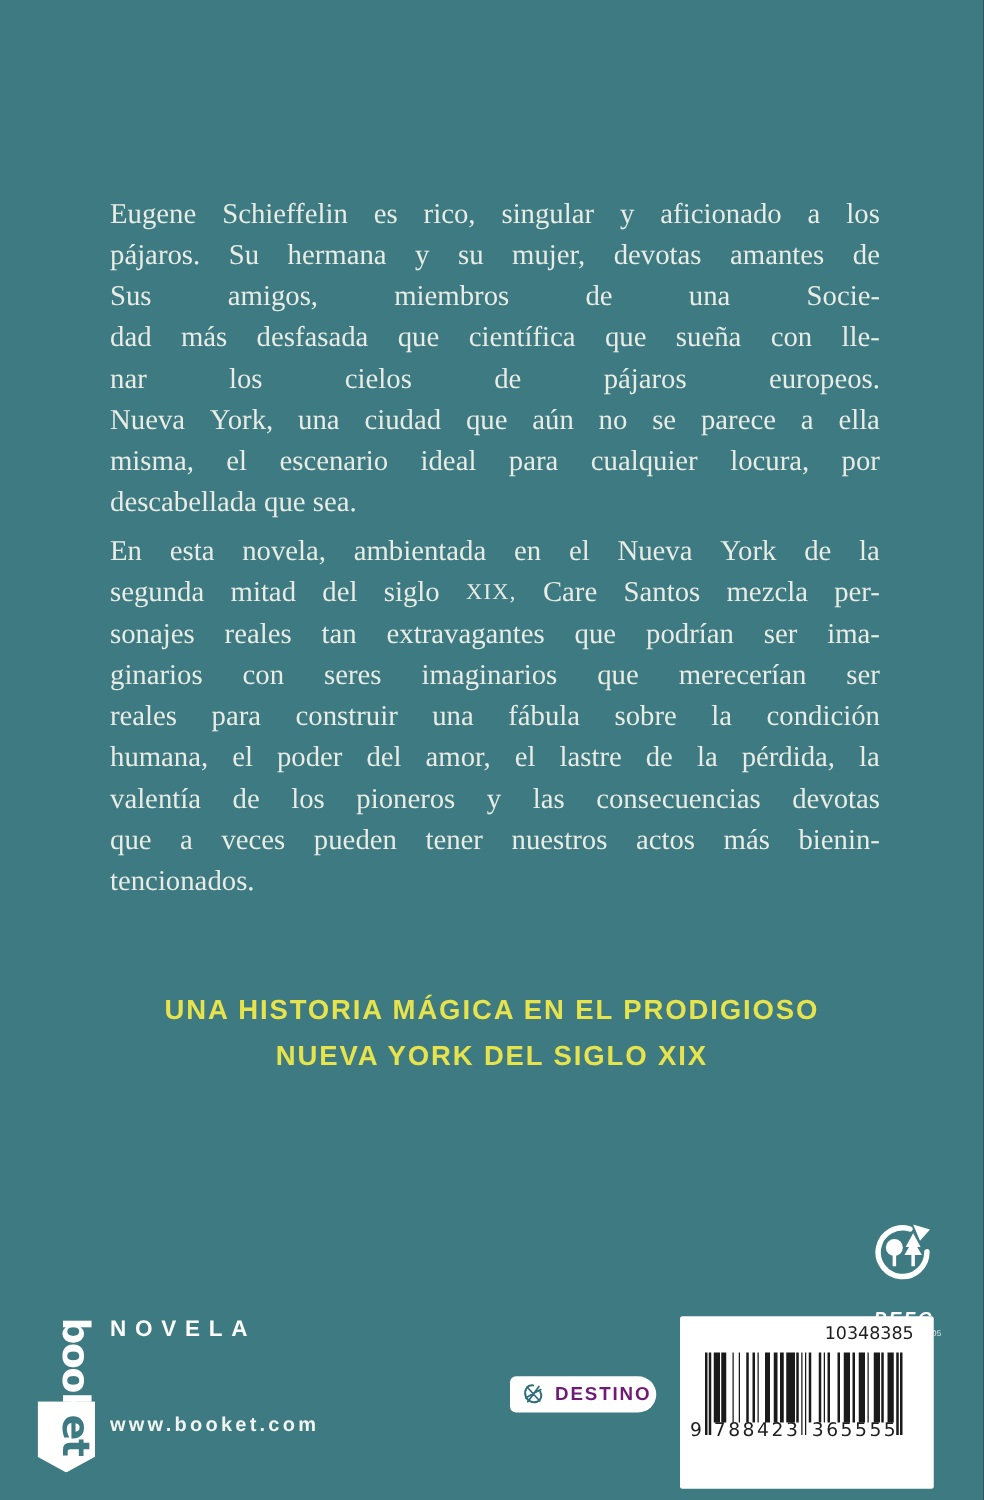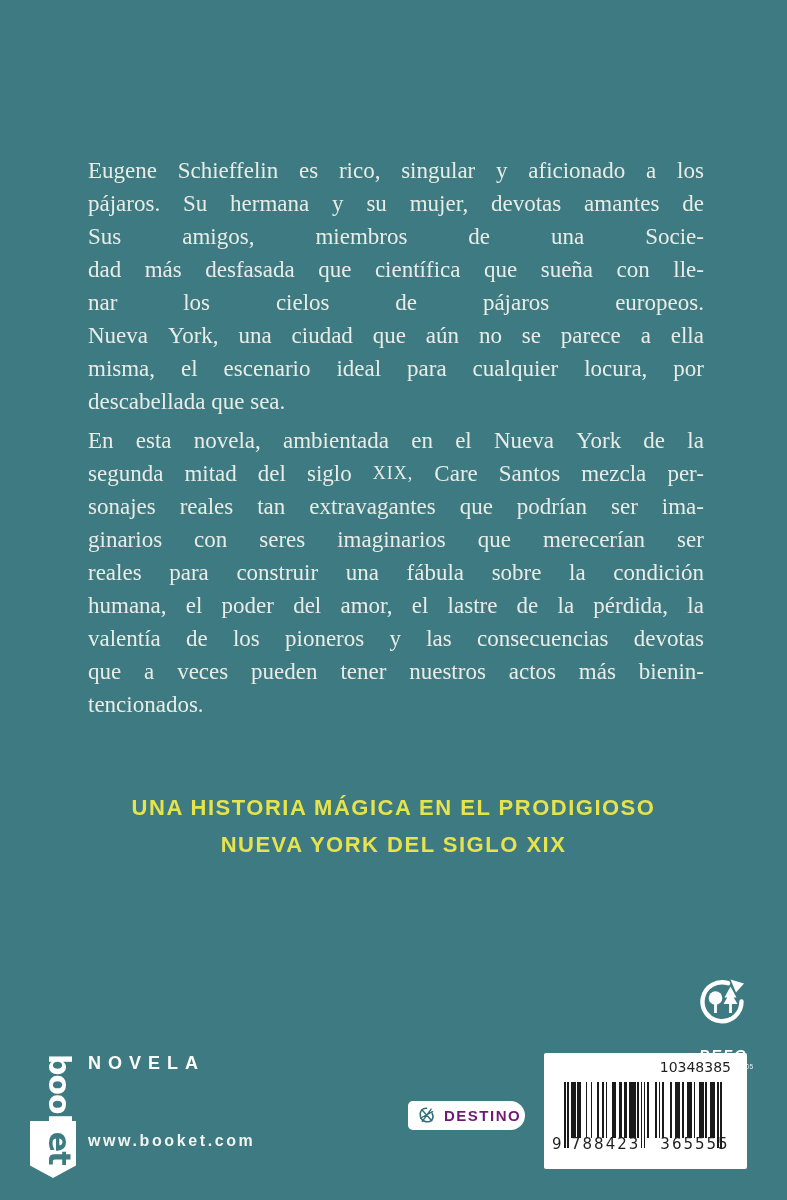--- a/index.html
+++ b/index.html
@@ -59,37 +59,37 @@
     font-weight:bold;font-size:15px;letter-spacing:1.5px;color:#701a75;
   }
   
   .pefc{
     position:absolute;left:688px;top:979px;width:70px;text-align:center;color:#fff;
   }
   .pefc-label{font-weight:bold;font-size:15px;letter-spacing:2px;line-height:15px;margin-top:18px;font-style:italic;}
   .pefc-cert{font-size:6.5px;letter-spacing:.3px;line-height:9px;color:#e8efef;}
   
   .barcode{
-    position:absolute;left:544px;top:1053px;width:203px;height:116px;
+    position:absolute;left:544px;top:1053px;width:203px;height:138px;
     background:#fff;border-radius:2px;color:#1f1f1f;
   }
   .bc-number{
     position:absolute;top:6px;right:16px;
     font-family:"DejaVu Sans",sans-serif;font-size:14px;
   }
   .bars{position:absolute;left:20px;top:29px;width:158px;height:66px;}
   .bars .bar{position:absolute;top:0;background:#1a1a1a;}
   .bc-digits{
     position:absolute;top:82px;left:0;right:0;height:18px;
     font-family:"DejaVu Sans",sans-serif;font-size:15px;
   }
   .bc-digits span{position:absolute;}
   #bcd0{left:8px;}
   #bcd1{left:27px;width:67px;text-align:center;letter-spacing:2px;}
-  #bcd2{left:115px;width:72px;text-align:center;letter-spacing:2px;}
+  #bcd2{left:104px;width:72px;text-align:center;letter-spacing:2px;}
 </style>
 </head>
 <body>
 
 <div class="cover">
 
   <div class="synopsis" id="para1">
       <div class="line jline">
         <span>Eugene</span>
         <span>Schieffelin</span>

